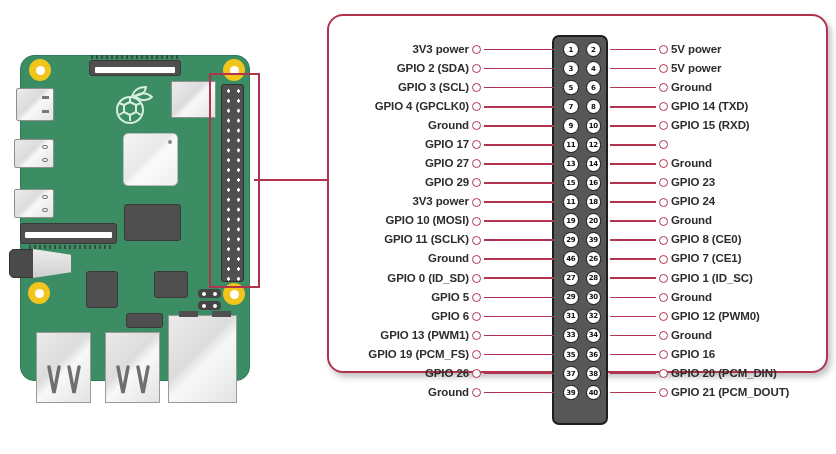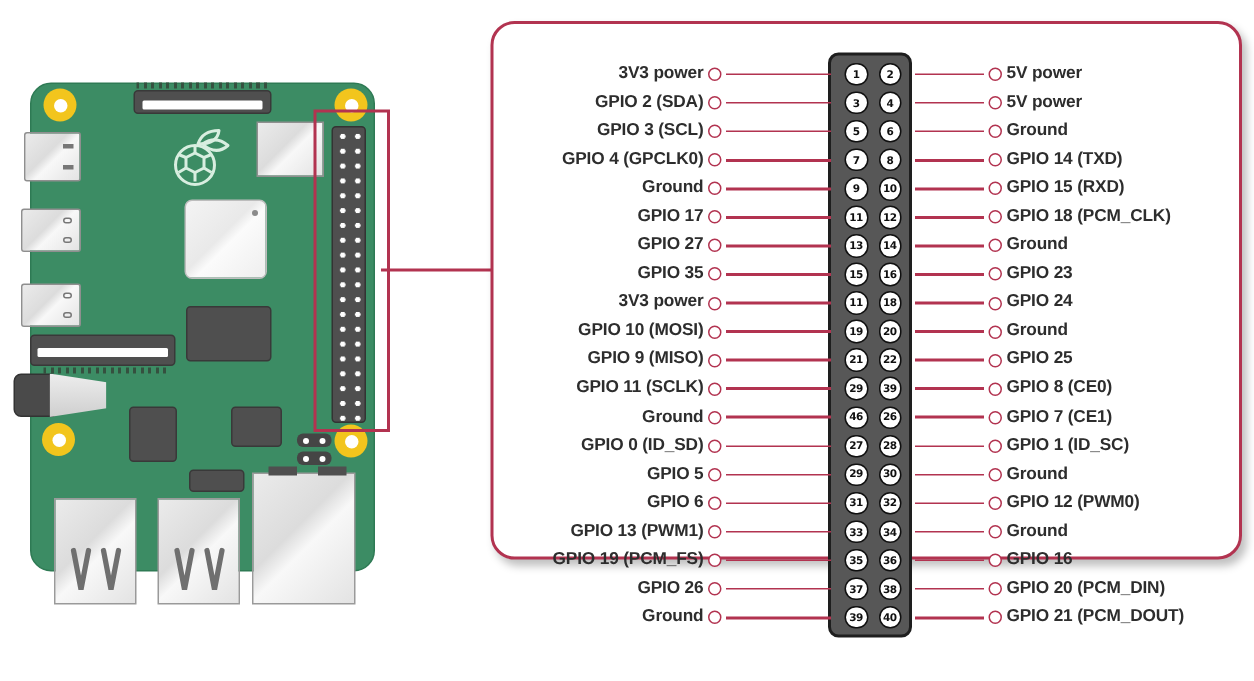--- a/index.html
+++ b/index.html
@@ -208,36 +208,35 @@
         <div class="prow">
           <span class="plabel l">GPIO 17</span>
           <span class="term"></span>
           <span class="wire l"></span>
           <span class="pzone">
             <span class="pin">11</span>
             <span class="pin">12</span>
           </span>
           <span class="wire r"></span>
           <span class="term"></span>
-          <span class="plabel r">GPIO 18 (PCM_CLK)</span>
         </div>
         <div class="prow">
           <span class="plabel l">GPIO 27</span>
           <span class="term"></span>
           <span class="wire l"></span>
           <span class="pzone">
             <span class="pin">13</span>
             <span class="pin">14</span>
           </span>
           <span class="wire r"></span>
           <span class="term"></span>
           <span class="plabel r">Ground</span>
         </div>
         <div class="prow">
-          <span class="plabel l">GPIO 35</span>
+          <span class="plabel l">GPIO 29</span>
           <span class="term"></span>
           <span class="wire l"></span>
           <span class="pzone">
             <span class="pin">15</span>
             <span class="pin">16</span>
           </span>
           <span class="wire r"></span>
           <span class="term"></span>
           <span class="plabel r">GPIO 23</span>
         </div>
@@ -259,32 +258,20 @@
           <span class="wire l"></span>
           <span class="pzone">
             <span class="pin">19</span>
             <span class="pin">20</span>
           </span>
           <span class="wire r"></span>
           <span class="term"></span>
           <span class="plabel r">Ground</span>
         </div>
         <div class="prow">
-          <span class="plabel l">GPIO 9 (MISO)</span>
-          <span class="term"></span>
-          <span class="wire l"></span>
-          <span class="pzone">
-            <span class="pin">21</span>
-            <span class="pin">22</span>
-          </span>
-          <span class="wire r"></span>
-          <span class="term"></span>
-          <span class="plabel r">GPIO 25</span>
-        </div>
-        <div class="prow">
           <span class="plabel l">GPIO 11 (SCLK)</span>
           <span class="term"></span>
           <span class="wire l"></span>
           <span class="pzone">
             <span class="pin">29</span>
             <span class="pin">39</span>
           </span>
           <span class="wire r"></span>
           <span class="term"></span>
           <span class="plabel r">GPIO 8 (CE0)</span>

